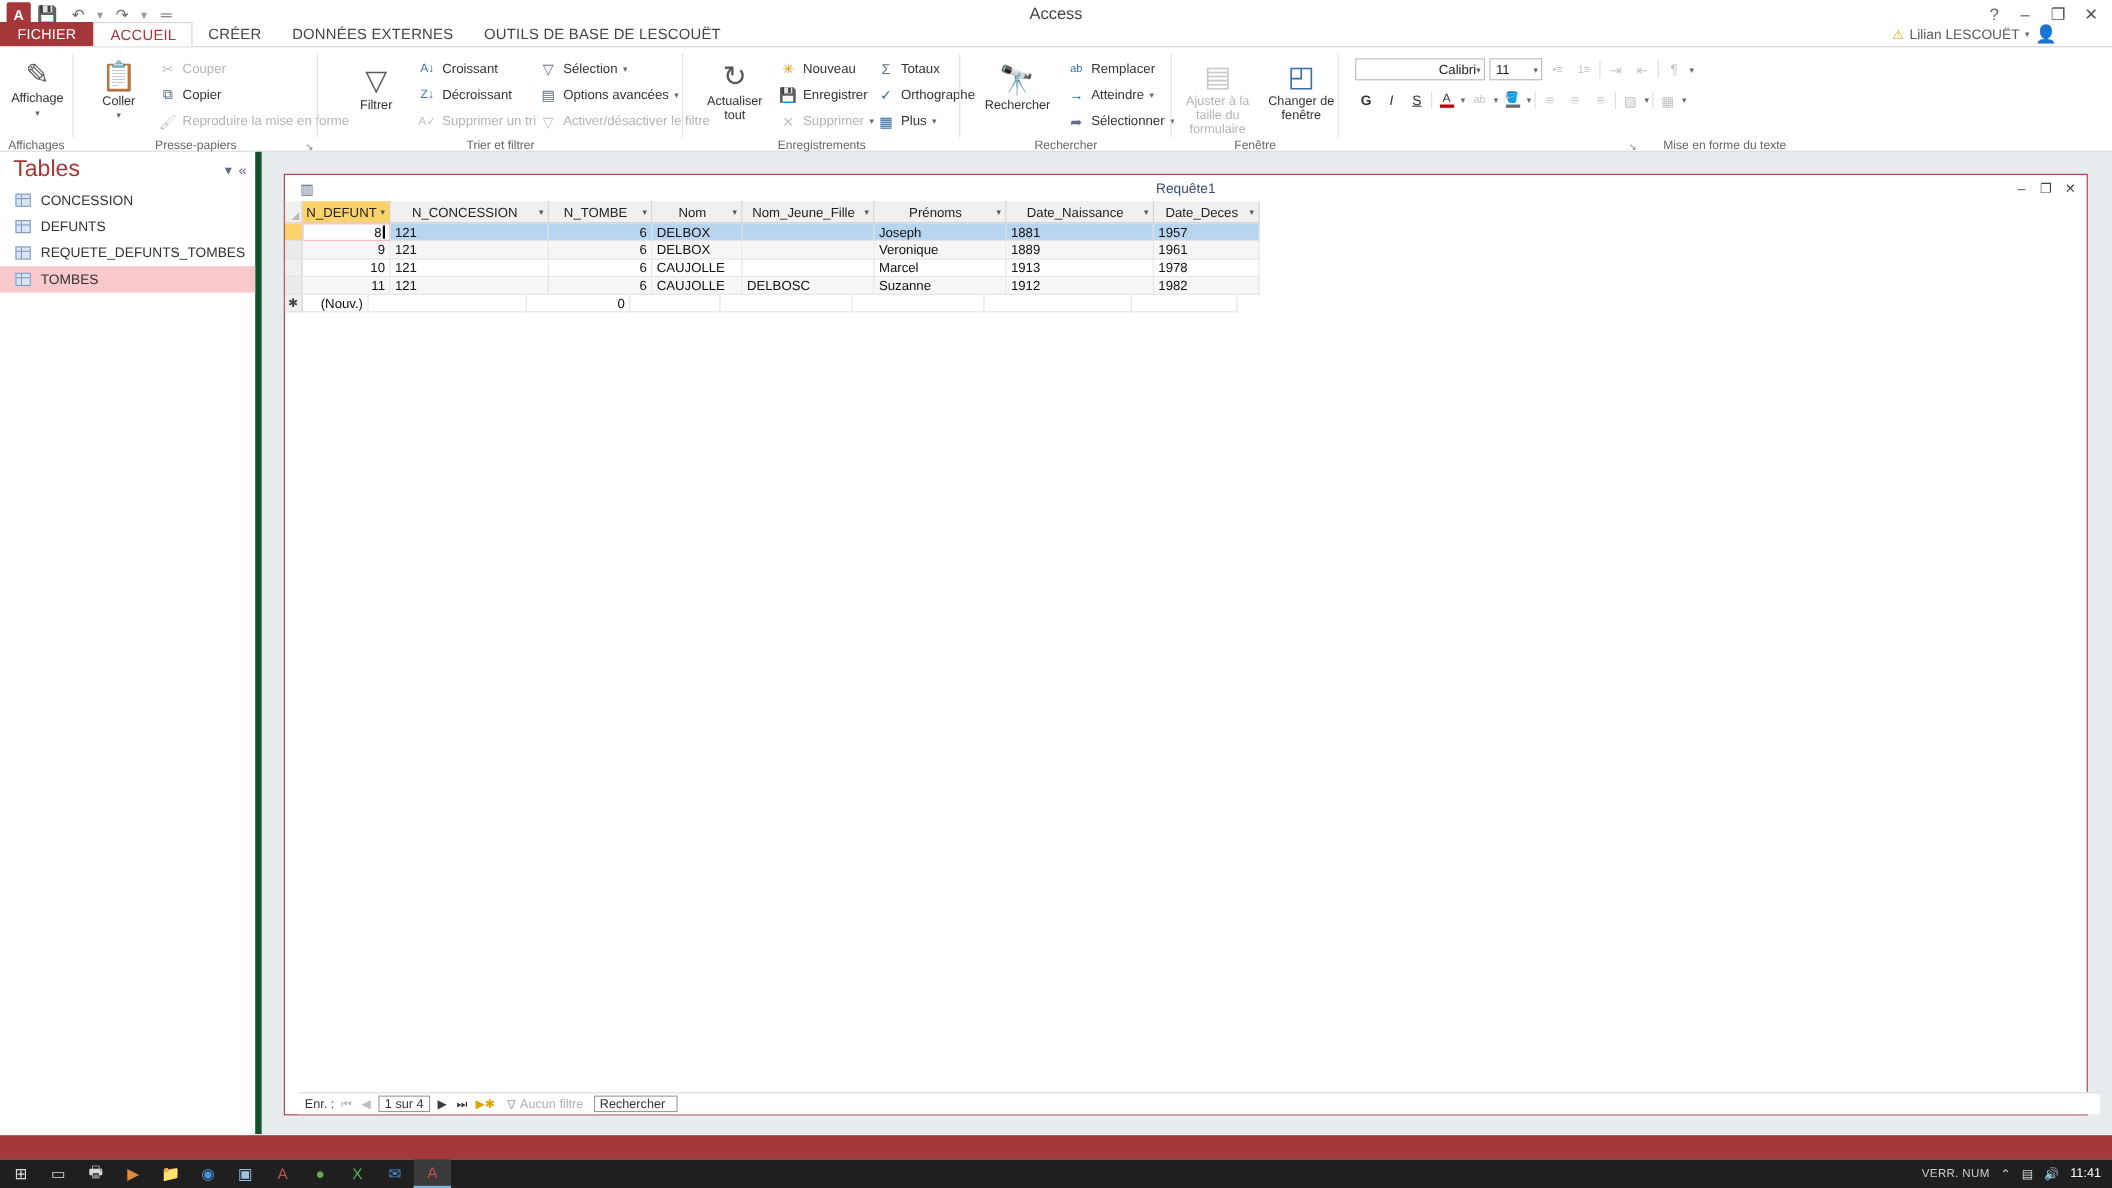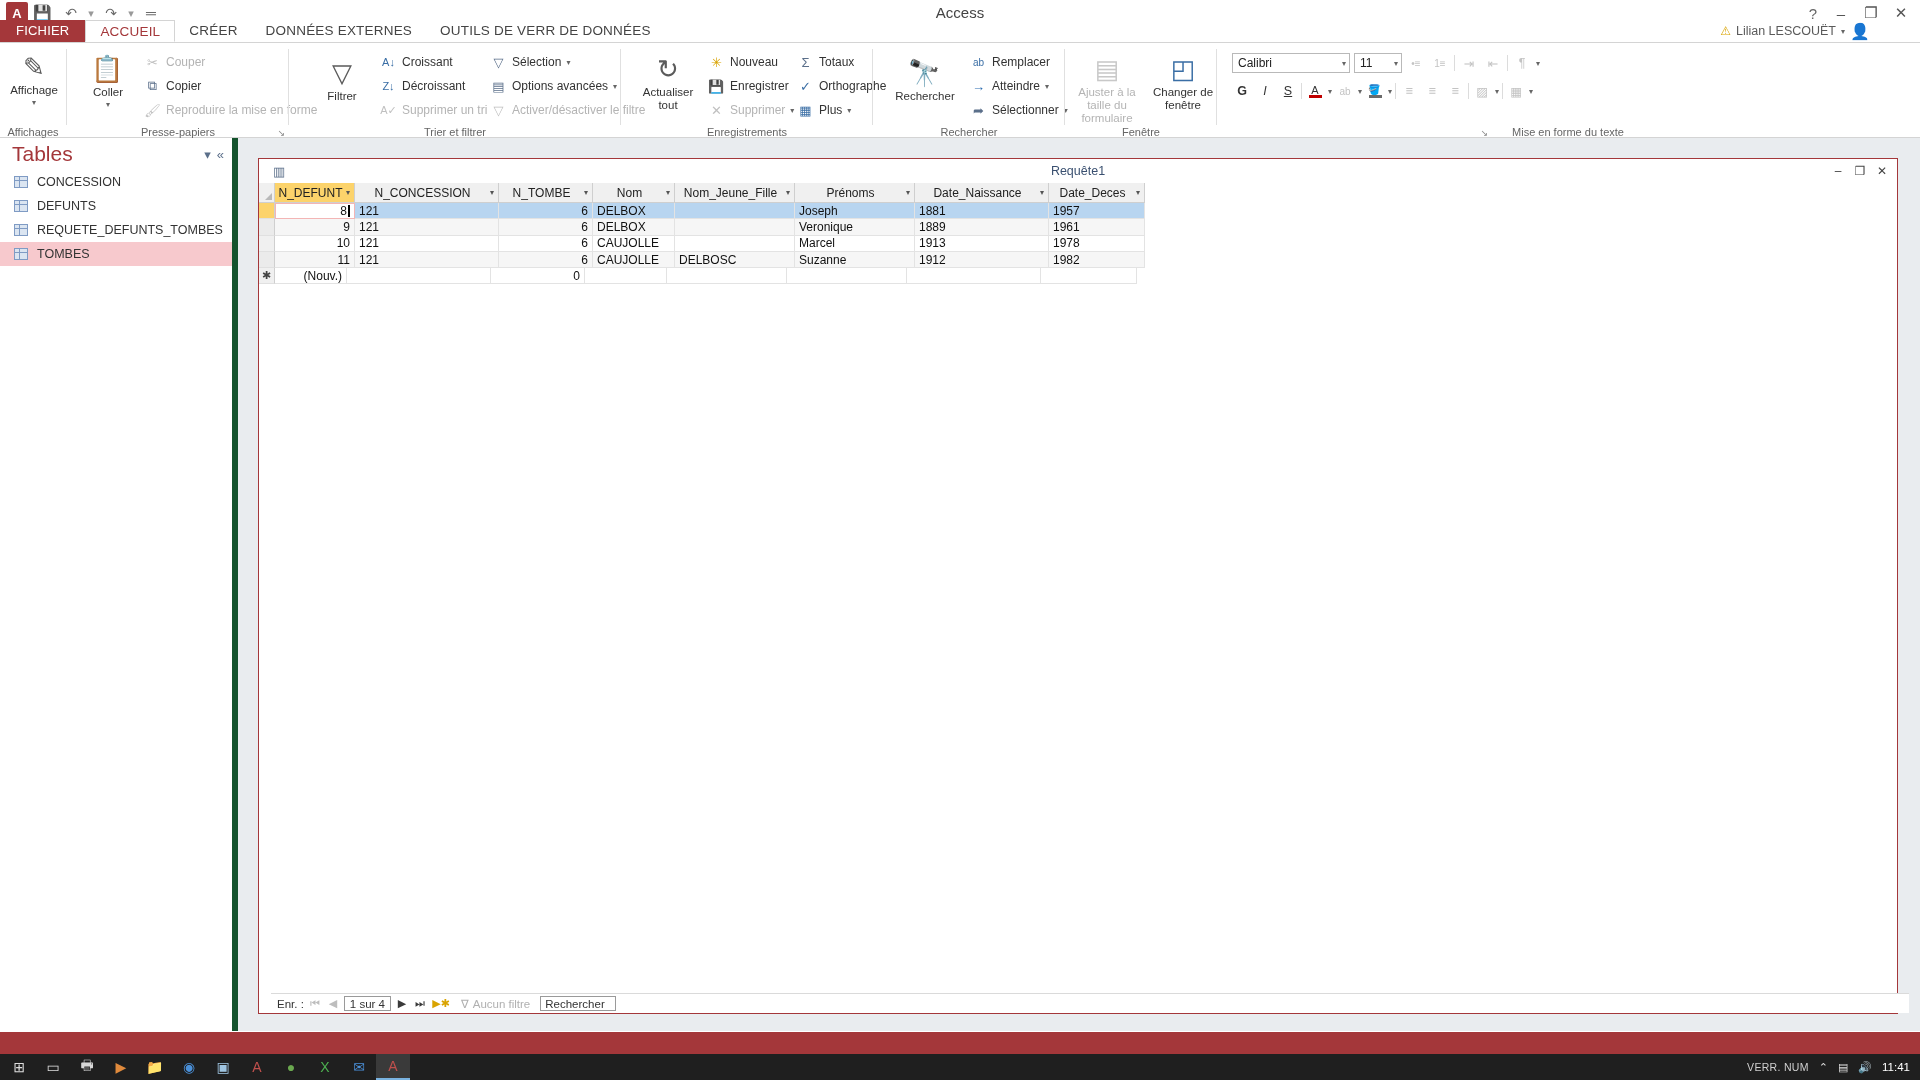--- a/index.html
+++ b/index.html
@@ -89,21 +89,21 @@
   .smallbtn.dis { color:#b4b4b4; }
   .smallbtn.dis .gl { color:#c0c0c0; }
   .drop { font-size:8px; color:#666; }
 
   
   .fontbox, .sizebox {
     height: 20px; border:1px solid #b9b9b9; background:#fff;
     display:flex; align-items:center; padding:0 3px 0 5px;
     font-size:12px; color:#222;
   }
-  .fontbox { width: 118px; justify-content: space-between; }
+  .fontbox { width: 118px; justify-content: flex-end; }
   .sizebox { width: 48px; justify-content: space-between; }
   .fmtbtn { width:20px; height:20px; display:flex; align-items:center; justify-content:center; font-size:12.5px; color:#333; }
   .fmtbtn.dis { color:#c3c3c3; }
   .vsep { width:1px; height:16px; background:#dcdcdc; }
 
   
   .navpane {
     position: absolute; top: 138px; left: 0; width: 238px; height: 893px;
     background: #ffffff; border-right: 6px solid #14532d;
   }
@@ -244,21 +244,21 @@
     <div class="win-btn">❐</div>
     <div class="win-btn close">✕</div>
   </div>
 </div>
 
 <div class="ribbon-tabs">
   <div class="tab file">FICHIER</div>
   <div class="tab active">ACCUEIL</div>
   <div class="tab">CRÉER</div>
   <div class="tab">DONNÉES EXTERNES</div>
-  <div class="tab">OUTILS DE VERR DE DONNÉES</div>
+  <div class="tab">OUTILS DE BASE DE LESCOUËT</div>
 </div>
 <div class="user-area">
   <span class="user-warn">⚠</span>
   <span>Lilian LESCOUËT</span>
   <span class="drop">▾</span>
   <span class="user-avatar">👤</span>
 </div>
 
 <div class="ribbon">
 
@@ -603,21 +603,21 @@
         <div class="cell num" style="width:94px;">6</div>
         <div class="cell" style="width:82px;">CAUJOLLE</div>
         <div class="cell" style="width:120px;">DELBOSC</div>
         <div class="cell" style="width:120px;">Suzanne</div>
         <div class="cell" style="width:134px;">1912</div>
         <div class="cell" style="width:96px;">1982</div>
       </div>
 
       <div class="row">
         <div class="rowsel">✱</div>
-        <div class="cell num" style="width:72px;">(Nouv.)</div>
+        <div class="cell num" style="width:60px;">(Nouv.)</div>
         <div class="cell" style="width:144px;"></div>
         <div class="cell num" style="width:94px;">0</div>
         <div class="cell" style="width:82px;"></div>
         <div class="cell" style="width:120px;"></div>
         <div class="cell" style="width:120px;"></div>
         <div class="cell" style="width:134px;"></div>
         <div class="cell" style="width:96px;"></div>
       </div>
     </div>
 

